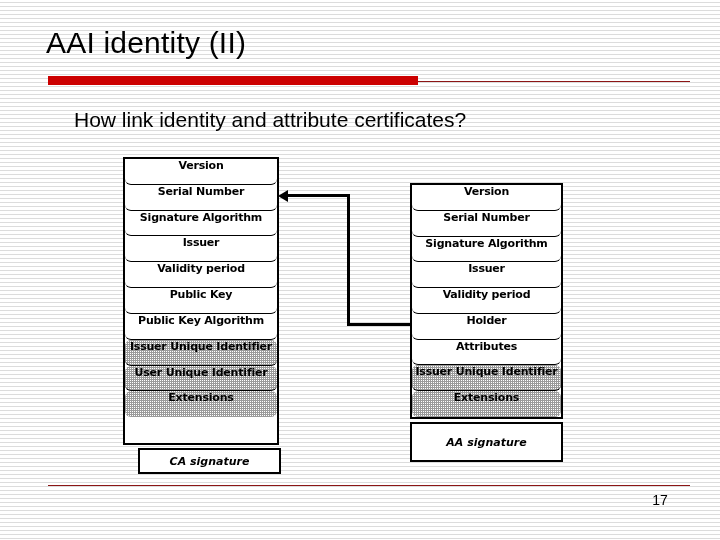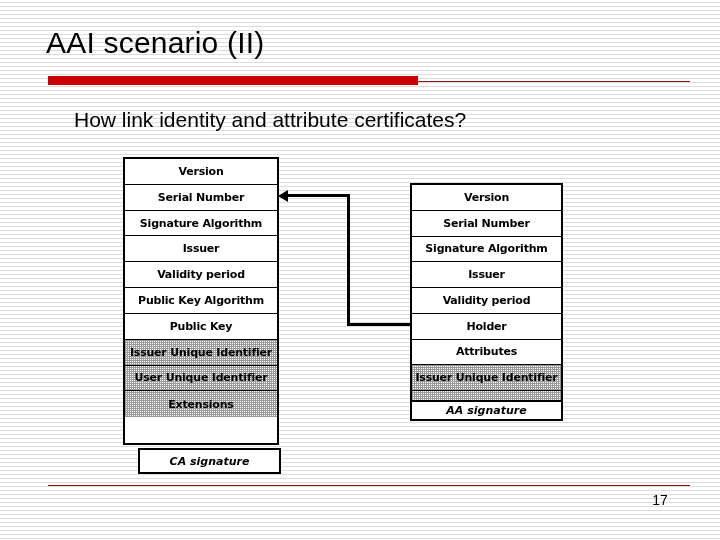--- a/index.html
+++ b/index.html
@@ -79,26 +79,26 @@
     background: #ffffff;
   }
   .cert .row {
     border-bottom: 1px solid #000000;
     box-sizing: border-box;
     font-family: "DejaVu Sans", sans-serif;
     font-size: 11px;
     font-weight: bold;
     color: #000000;
     display: flex;
-    align-items: center;
     justify-content: center;
     text-align: center;
     white-space: nowrap;
     overflow: hidden;
     letter-spacing: -0.2px;
+    border-radius: 6px;
   }
   .cert .row:last-child {
     border-bottom: none;
   }
   
   .cert .row.hatched {
     background-color: #ffffff;
     background-image:
       repeating-linear-gradient(0deg,  #9a9a9a 0px, #9a9a9a 1px, transparent 1px, transparent 2px),
       repeating-linear-gradient(90deg, #9a9a9a 0px, #9a9a9a 1px, transparent 1px, transparent 2px);
@@ -156,21 +156,21 @@
     text-align: center;
     font-size: 14px;
     color: #000000;
   }
 </style>
 </head>
 <body>
 
 <div id="slide">
 
-  <div class="slide-title">AAI scenario (II)</div>
+  <div class="slide-title">AAI identity (II)</div>
   <div class="title-rule-thin"></div>
   <div class="title-rule-thick"></div>
 
   <div class="subhead">How link identity and attribute certificates?</div>
 
   <div class="cert" id="cert-left" style="left:123px; top:157px; width:156px; height:288px;">
       <div class="row" style="height: 25.8182px;">
         <span>Version</span>
       </div>
       <div class="row" style="height: 25.8182px;">
@@ -179,24 +179,24 @@
       <div class="row" style="height: 25.8182px;">
         <span>Signature Algorithm</span>
       </div>
       <div class="row" style="height: 25.8182px;">
         <span>Issuer</span>
       </div>
       <div class="row" style="height: 25.8182px;">
         <span>Validity period</span>
       </div>
       <div class="row" style="height: 25.8182px;">
+        <span>Public Key</span>
+      </div>
+      <div class="row" style="height: 25.8182px;">
         <span>Public Key Algorithm</span>
-      </div>
-      <div class="row" style="height: 25.8182px;">
-        <span>Public Key</span>
       </div>
       <div class="row hatched" style="height: 25.8182px;">
         <span>Issuer Unique Identifier</span>
       </div>
       <div class="row hatched" style="height: 25.8182px;">
         <span>User Unique Identifier</span>
       </div>
       <div class="row hatched" style="height: 25.8182px;">
         <span>Extensions</span>
       </div>
@@ -227,21 +227,21 @@
         <span>Attributes</span>
       </div>
       <div class="row hatched" style="height: 25.7778px;">
         <span>Issuer Unique Identifier</span>
       </div>
       <div class="row hatched" style="height: 25.7778px;">
         <span>Extensions</span>
       </div>
     </div>
 
-  <div class="sigbox" style="left:410px; top:400px; width:153px; height:21px;">AA signature</div>
+  <div class="sigbox" style="left:410px; top:422px; width:153px; height:40px;">AA signature</div>
 
   <div class="conn" style="left:347px; top:323px; width:63px;  height:3px;"></div>
   <div class="conn" style="left:347px; top:194px; width:3px;   height:132px;"></div>
   <div class="conn" style="left:288px; top:194px; width:62px;  height:3px;"></div>
   <div class="arrowhead" style="left:278px; top:190px;"></div>
 
   <div class="footer-rule"></div>
   <div class="page-number">17</div>
 
 </div>

